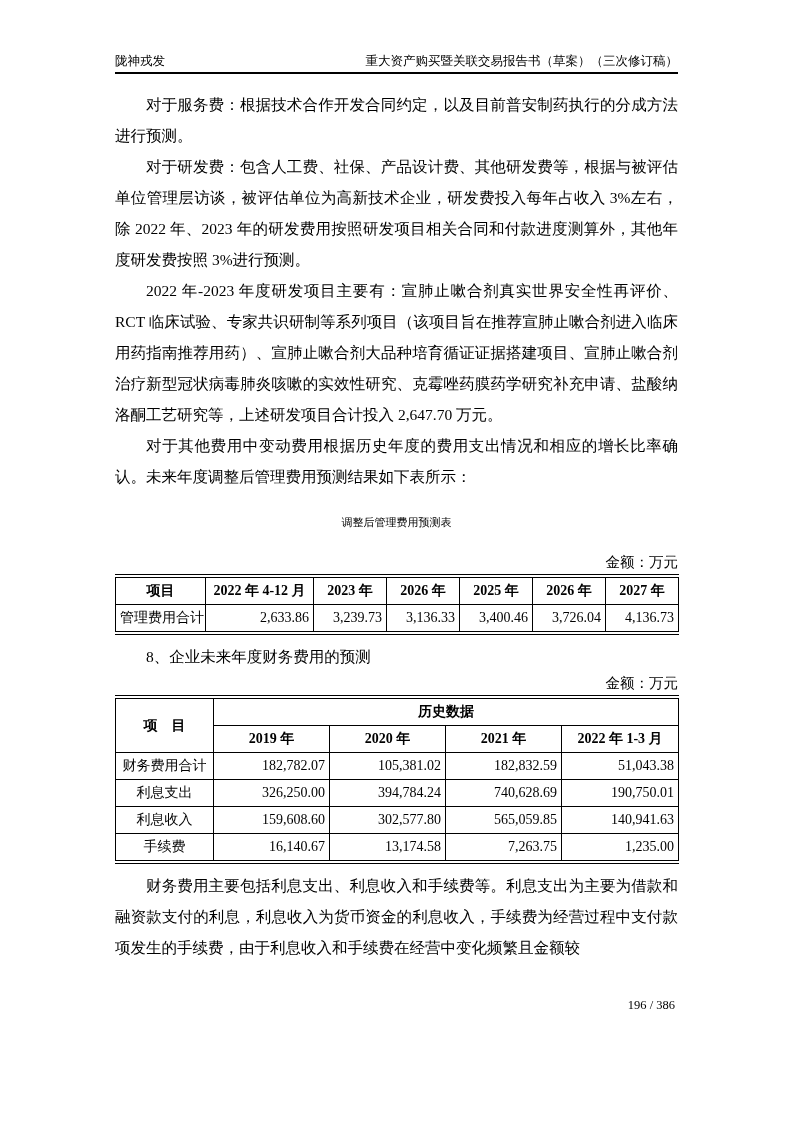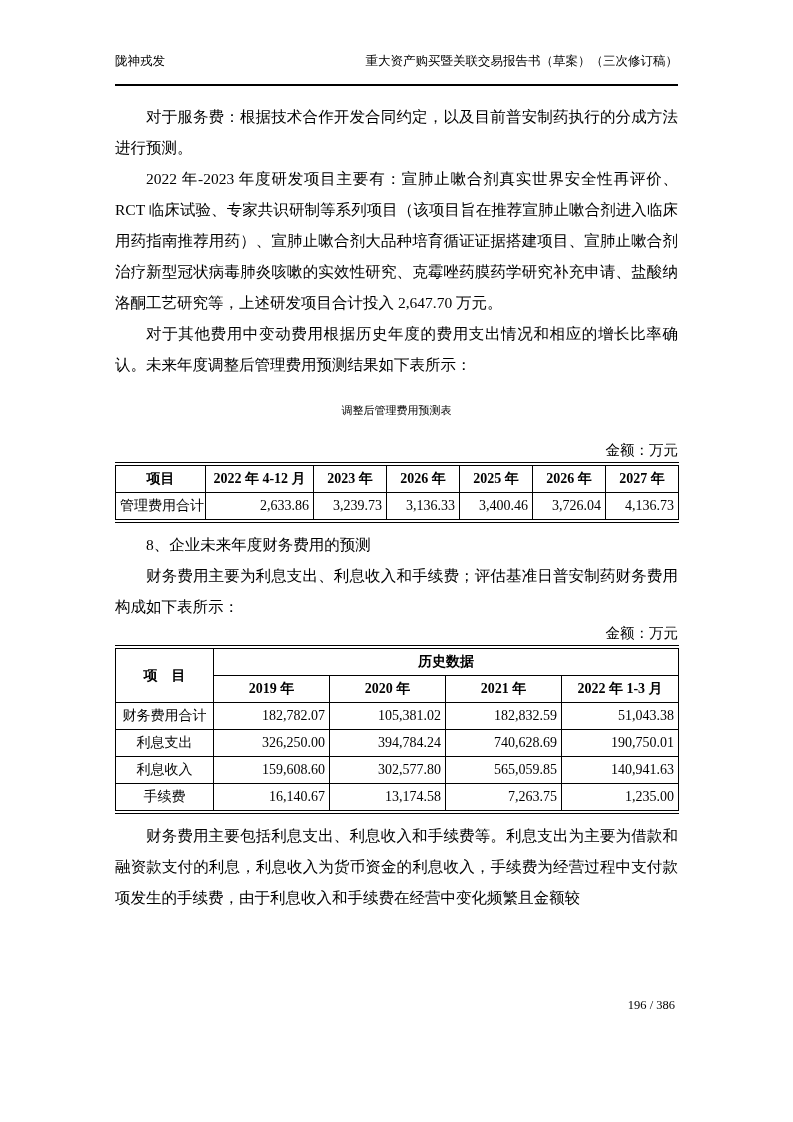--- a/index.html
+++ b/index.html
@@ -4,21 +4,21 @@
 <style>
   html,body { margin:0; padding:0; background:#e8e8e8; }
   .page {
     width:793px; height:1122px; margin:0 auto; background:#ffffff;
     position:relative; box-sizing:border-box; padding:52px 115px 0 115px;
     font-family:"Liberation Serif","DejaVu Serif",serif; color:#000;
     overflow:hidden;
   }
   .doc-header {
     display:flex; justify-content:space-between; align-items:flex-end;
-    font-size:12.5px; line-height:18px; padding-bottom:14px;
+    font-size:12.5px; line-height:18px; padding-bottom:2px;
     border-bottom:2px solid #000;
   }
   .body-text {
     font-size:15.5px; line-height:31px; text-align:justify;
     text-indent:2em; margin:0;
   }
   .first-para { margin-top:15px; }
   .table-title {
     font-size:11px; line-height:31px; text-align:center;
     margin:15px 0 0 0; font-weight:normal;
@@ -54,20 +54,21 @@
 <body>
 
 <div class="page">
 
   <div class="doc-header">
     <span>陇神戎发</span>
     <span>重大资产购买暨关联交易报告书（草案）（三次修订稿）</span>
   </div>
 
   <p class="body-text first-para">对于服务费：根据技术合作开发合同约定，以及目前普安制药执行的分成方法进行预测。</p>
+  <p class="body-text">对于研发费：包含人工费、社保、产品设计费、其他研发费等，根据与被评估单位管理层访谈，被评估单位为高新技术企业，研发费投入每年占收入 3%左右，除 2022 年、2023 年的研发费用按照研发项目相关合同和付款进度测算外，其他年度研发费按照 3%进行预测。</p>
   <p class="body-text">2022 年-2023 年度研发项目主要有：宣肺止嗽合剂真实世界安全性再评价、RCT 临床试验、专家共识研制等系列项目（该项目旨在推荐宣肺止嗽合剂进入临床用药指南推荐用药）、宣肺止嗽合剂大品种培育循证证据搭建项目、宣肺止嗽合剂治疗新型冠状病毒肺炎咳嗽的实效性研究、克霉唑药膜药学研究补充申请、盐酸纳洛酮工艺研究等，上述研发项目合计投入 2,647.70 万元。</p>
   <p class="body-text">对于其他费用中变动费用根据历史年度的费用支出情况和相应的增长比率确认。未来年度调整后管理费用预测结果如下表所示：</p>
 
   <p class="table-title">调整后管理费用预测表</p>
   <p class="unit-label">金额：万元</p>
 
   <table class="report-table">
     <colgroup>
       <col style="width:90px">
         <col style="width:108px">
@@ -95,21 +96,20 @@
         <td class="cell-num">3,239.73</td>
         <td class="cell-num">3,136.33</td>
         <td class="cell-num">3,400.46</td>
         <td class="cell-num">3,726.04</td>
         <td class="cell-num">4,136.73</td>
       </tr>
     </tbody>
   </table>
 
   <p class="section-heading">8、企业未来年度财务费用的预测</p>
-  <p class="body-text">财务费用主要为利息支出、利息收入和手续费；评估基准日普安制药财务费用构成如下表所示：</p>
 
   <p class="unit-label" style="margin-top:1px;">金额：万元</p>
 
   <table class="report-table">
     <colgroup>
       <col style="width:98px">
         <col style="width:116px">
         <col style="width:116px">
       <col style="width:116px">
         <col style="width:117px">

